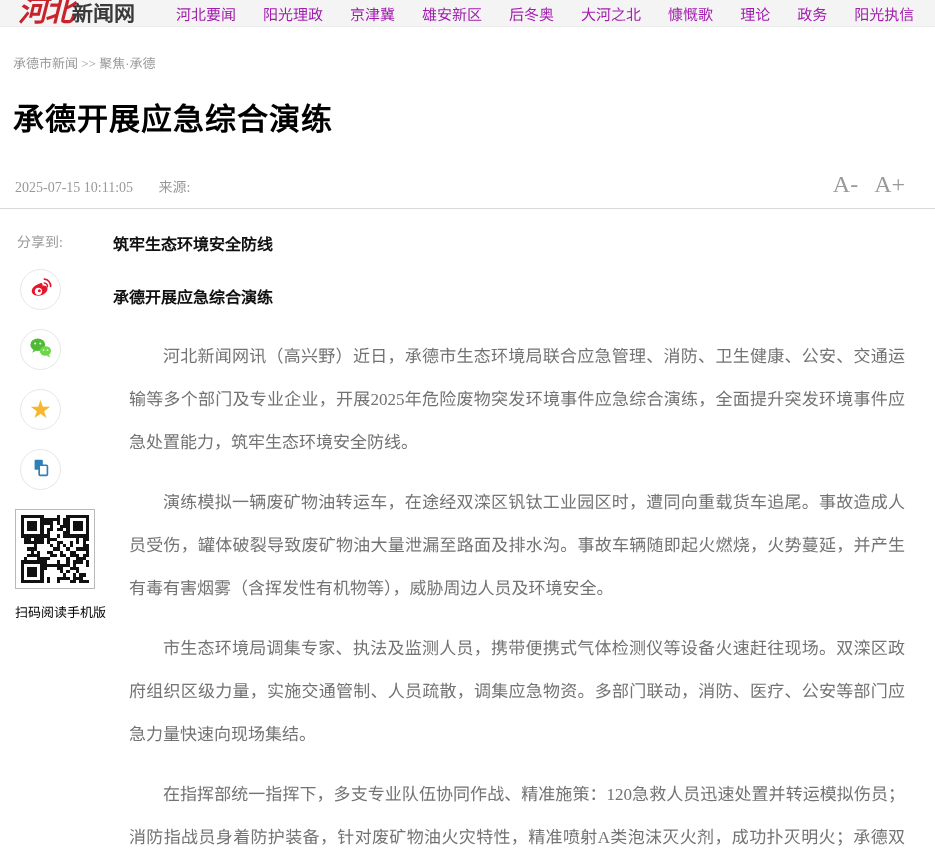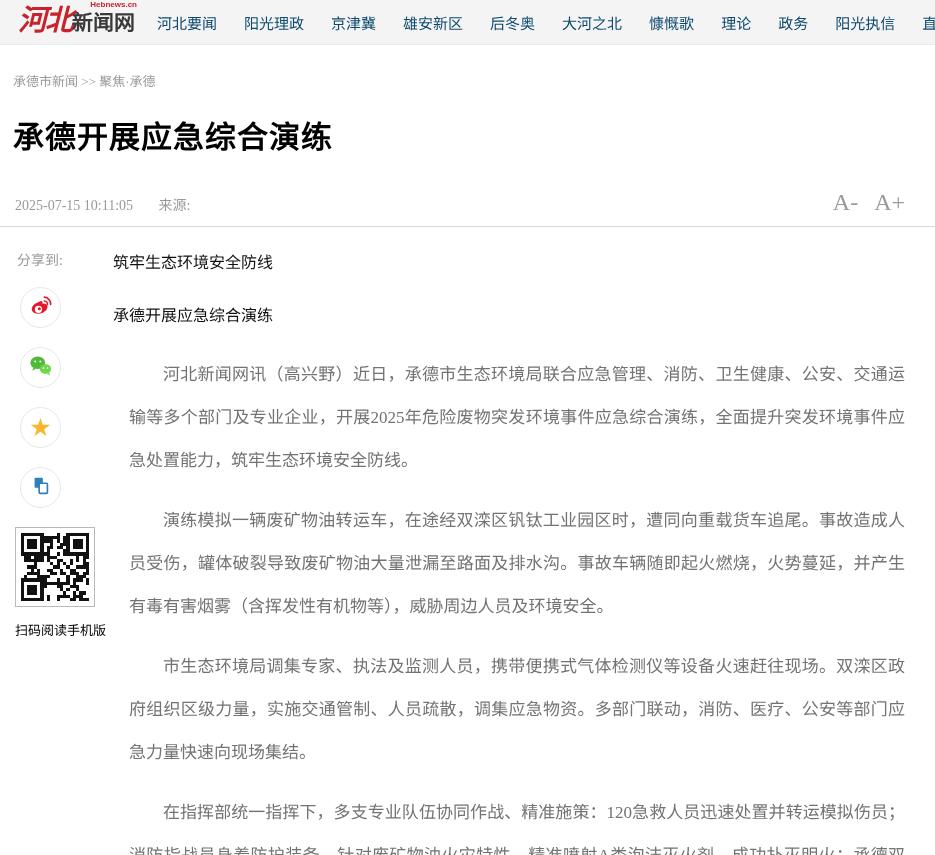--- a/index.html
+++ b/index.html
@@ -1,36 +1,37 @@
 <!DOCTYPE html>
 <html lang="zh-CN"><head>
 <meta charset="utf-8">
 <style>
   * { margin:0; padding:0; box-sizing:border-box; }
   html,body { background:#fff; width:935px; }
   body { font-family:"Liberation Serif","DejaVu Serif",serif; color:#222; }
 
   
   .topbar {
-    width:100%; height:45px; background:#f4f4f4;
+    width:100%; height:27px; background:#f4f4f4;
     display:flex; align-items:center; overflow:hidden;
     border-bottom:1px solid #ececec;
+    gap:19px;
   }
   .logo { position:relative; margin-left:18px; margin-right:22px; white-space:nowrap; line-height:40px; flex:0 0 auto; }
   .logo-cn {
     color:#c8232c; font-weight:900; font-style:italic; font-size:29px;
     font-family:"Liberation Serif",serif; letter-spacing:-2px;
   }
   .logo-rest { color:#3a3a3a; font-weight:900; font-size:21px; font-family:"Liberation Sans",sans-serif; }
   .logo-domain {
     position:absolute; top:1px; right:-2px; color:#c8232c; font-size:8px;
     font-family:"Liberation Sans",sans-serif; font-weight:bold; line-height:8px;
   }
   .nav { display:flex; align-items:center; gap:27px; white-space:nowrap; font-size:15px; }
-  .nav a { color:#0c4a6e; text-decoration:none; cursor:pointer; }
+  .nav a { color:#a21caf; text-decoration:none; cursor:pointer; }
 
   
   .breadcrumb { margin:26px 0 0 13px; font-size:13px; color:#9a9a9a; }
 
   
   .article-title {
     margin:30px 30px 0 13px; font-size:31px; font-weight:bold; color:#000;
     letter-spacing:1px; line-height:36px;
   }
   .meta-row {
@@ -56,21 +57,21 @@
   .qr-box {
     width:80px; height:80px; border:1px solid #b9b9b9; background:#fff;
     padding:5px; margin:14px 0 0 2px;
   }
   .qr-box svg { width:100%; height:100%; display:block; }
   .qr-caption { font-size:13px; color:#000000; margin:13px 0 0 2px; white-space:nowrap; }
 
   .article-col { flex:1; min-width:0; font-size:17px; }
   .lead {
     font-family:"Liberation Sans","DejaVu Sans",sans-serif;
-    font-weight:normal; font-size:16px; color:#111; line-height:32px; margin:0 0 21px 0;
+    font-weight:bold; font-size:16px; color:#111; line-height:32px; margin:0 0 21px 0;
   }
   .lead:last-of-type { margin-bottom:24px; }
   .article-col p.body-p {
     text-indent:2em; text-align:justify; line-height:43px; color:#737373;
     margin:0 0 17px 16px;
   }
 </style>
 </head>
 <body>
 

